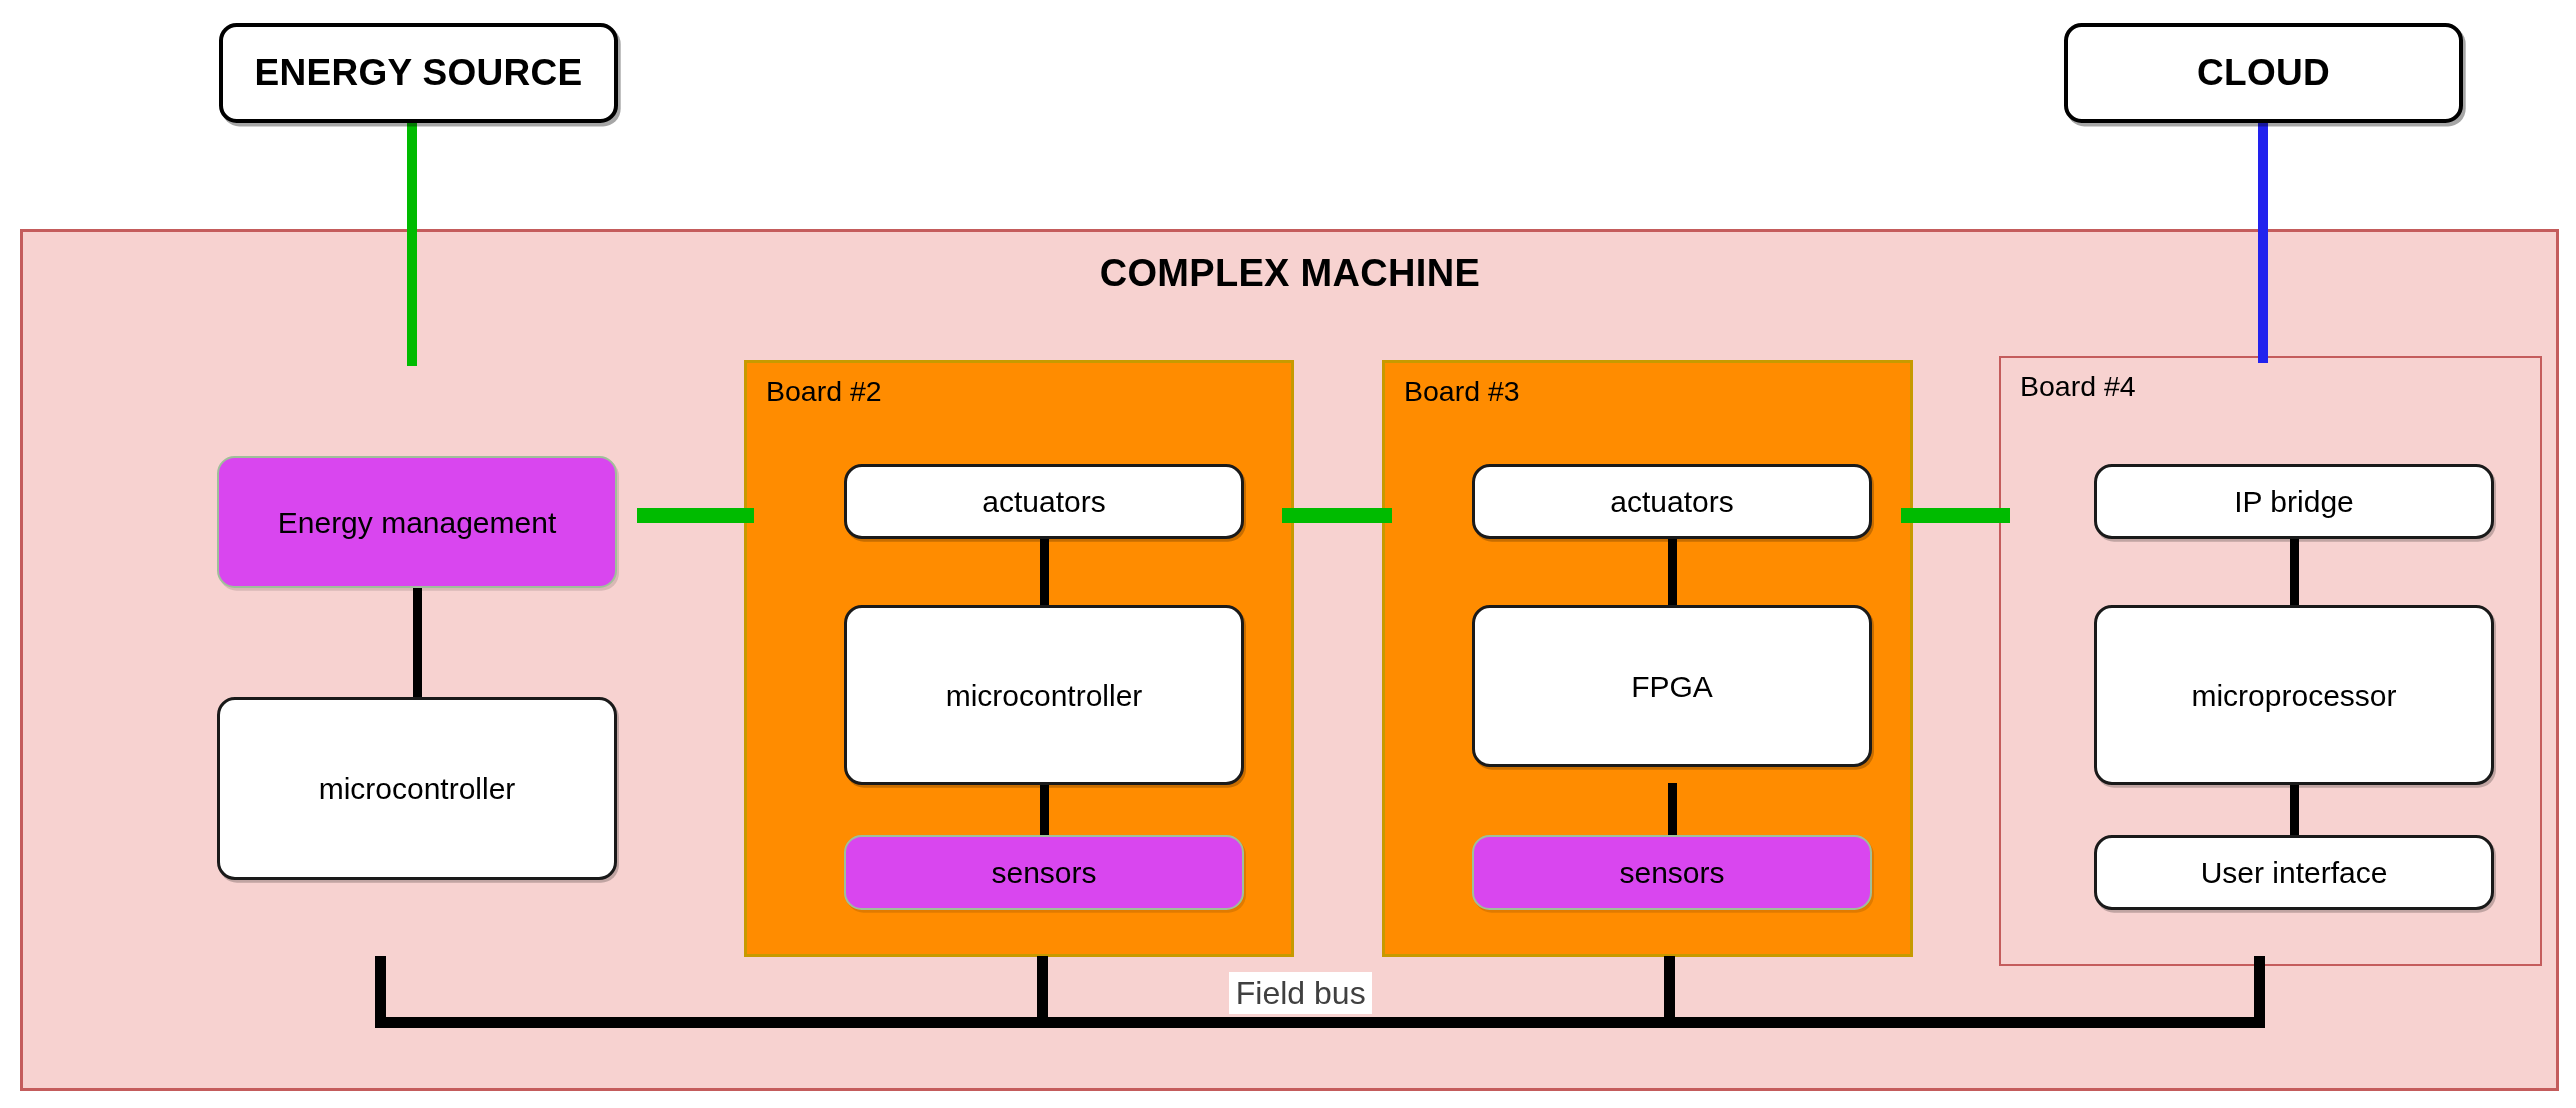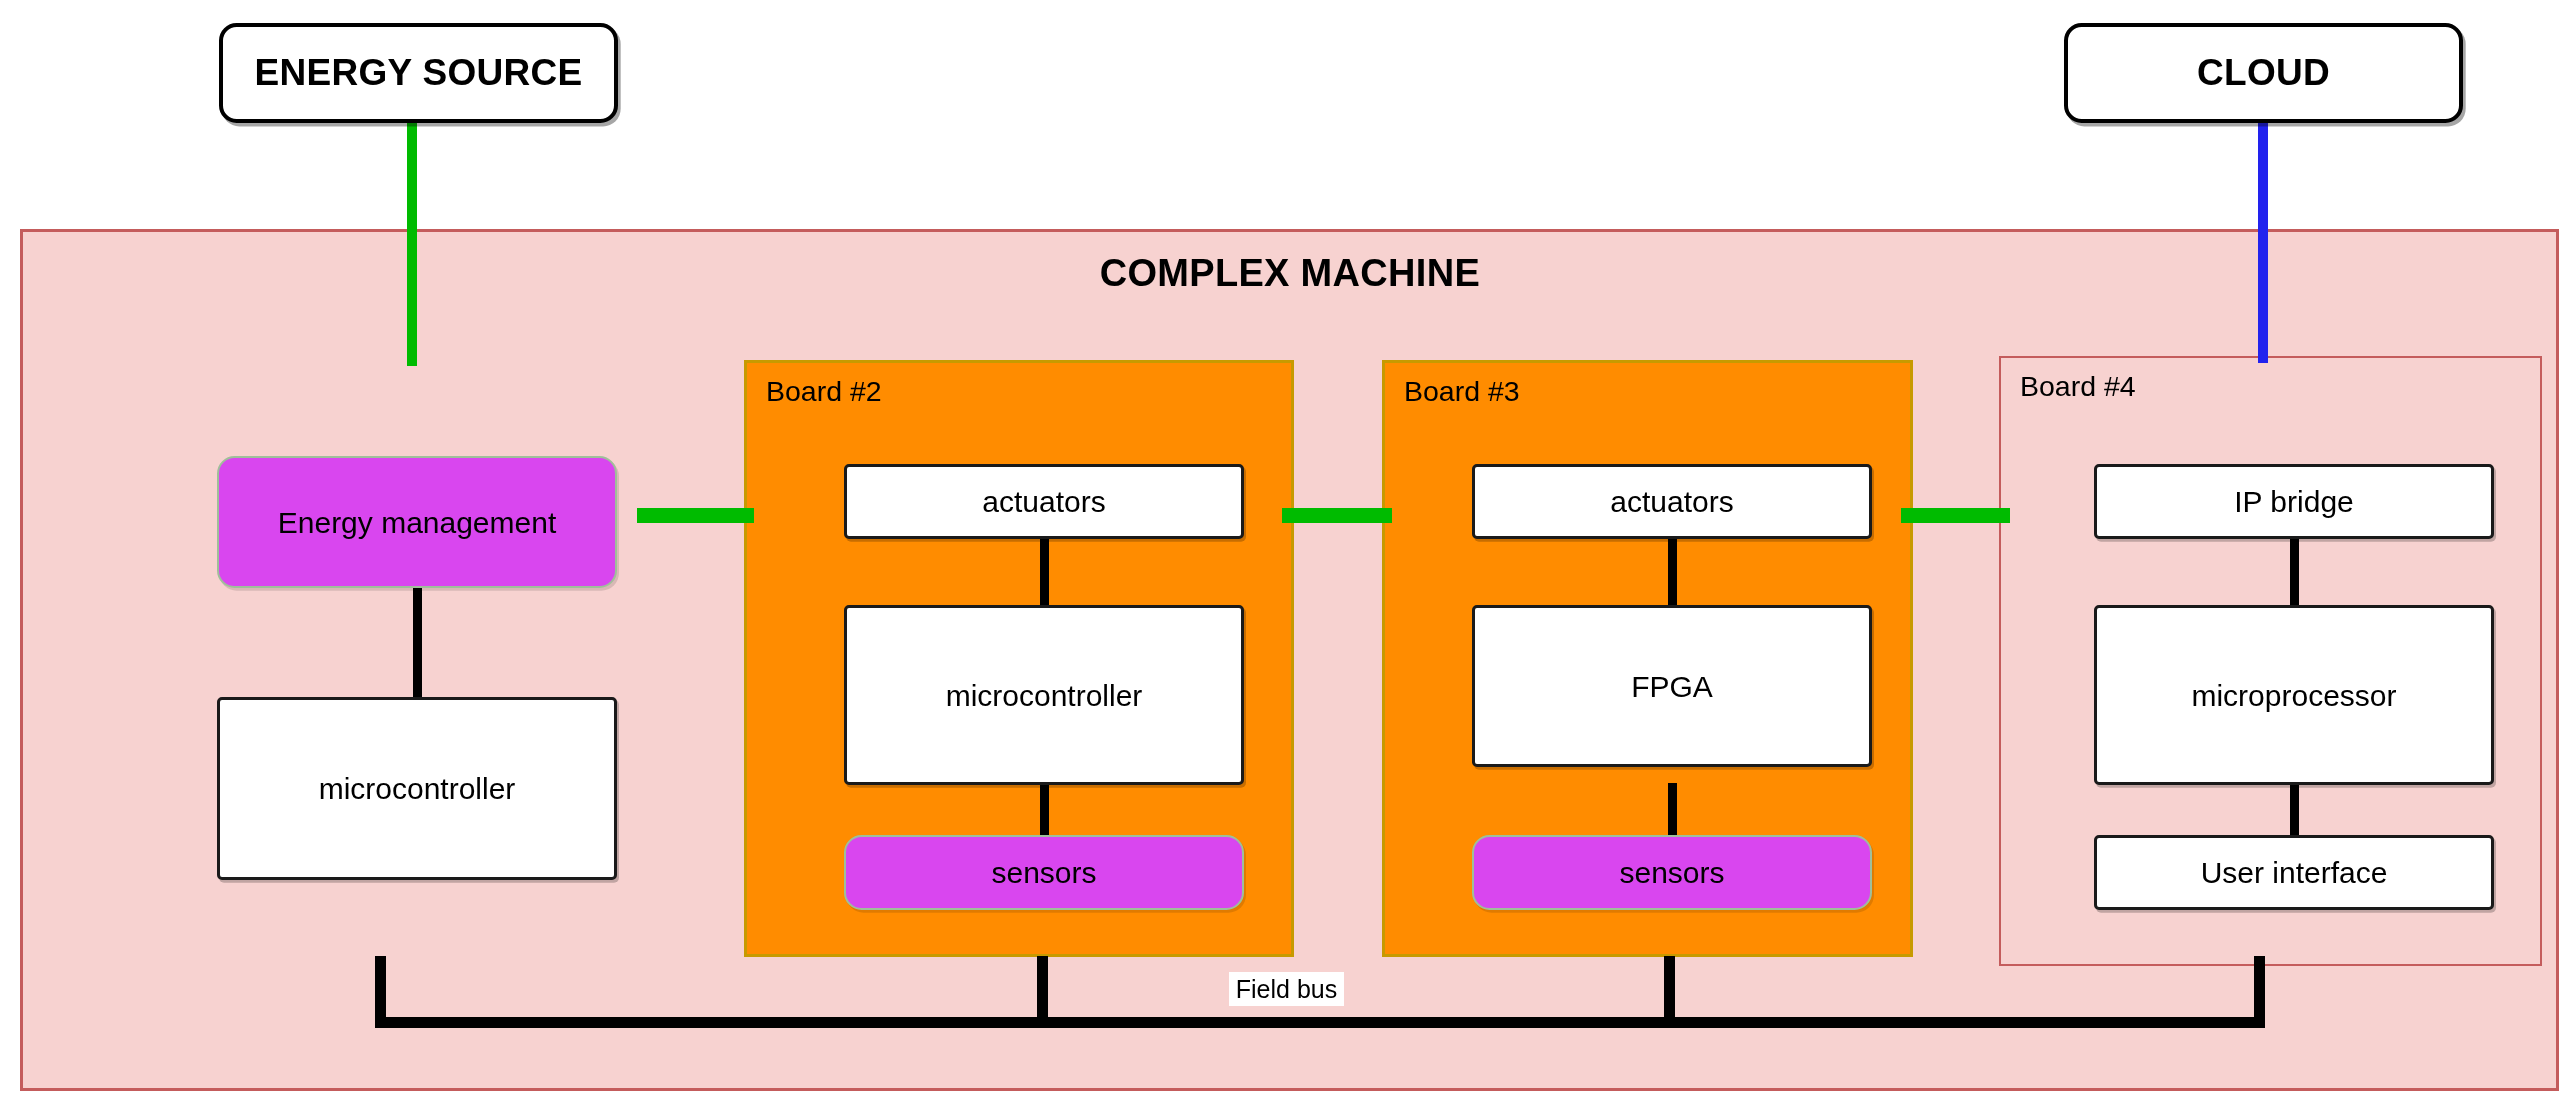--- a/index.html
+++ b/index.html
@@ -46,21 +46,21 @@
   #board-2{left:744px;top:352px;width:550px;height:597px;}
   #board-3{left:1382px;top:352px;width:531px;height:597px;}
   #board-4{left:1999px;top:348px;width:543px;height:610px;}
 
   
   .cbox{
     position:absolute;box-sizing:border-box;display:flex;
     align-items:center;justify-content:center;text-align:center;
     font-size:30px;color:#000000;z-index:4;line-height:1.1;
   }
-  .cbox-white{background:#FFFFFF;border:3.4px solid #1A1A1A;border-radius:5px;
+  .cbox-white{background:#FFFFFF;border:3.4px solid #1A1A1A;border-radius:18px;
               box-shadow:2px 2.7px 0 rgba(0,0,0,.22);}
   .cbox-yellow{background:#d946ef;border:2.7px solid #9FBF9A;border-radius:17.6px;
                box-shadow:2px 2.7px 0 rgba(0,0,0,.12);}
 
   
   #b1-energy{left:217px;top:448px;width:400px;height:132px;}
   #b1-mcu   {left:217px;top:689px;width:400px;height:183px;}
   
   #b2-act   {left:844px;top:456px;width:400px;height:75px;}
   #b2-mcu   {left:844px;top:597px;width:400px;height:180px;}
@@ -70,21 +70,21 @@
   #b3-fpga  {left:1472px;top:597px;width:400px;height:162px;}
   #b3-sens  {left:1472px;top:827px;width:400px;height:75px;}
   
   #b4-ip    {left:2094px;top:456px;width:400px;height:75px;}
   #b4-mpu   {left:2094px;top:597px;width:400px;height:180px;}
   #b4-ui    {left:2094px;top:827px;width:400px;height:75px;}
 
   
   #fieldbus-label{
     position:absolute;left:1229px;top:964px;background:#FFFFFF;
-    padding:2.7px 6.8px;font-size:25px;color:#000000;z-index:6;white-space:nowrap;
+    padding:2.7px 6.8px;font-size:32px;color:#404040;z-index:6;white-space:nowrap;
   }
 </style>
 </head>
 <body>
 
 <div id="stage">
 
   <div class="extnode" id="energy-source">ENERGY SOURCE</div>
 
   <div class="extnode" id="cloud">CLOUD</div>

